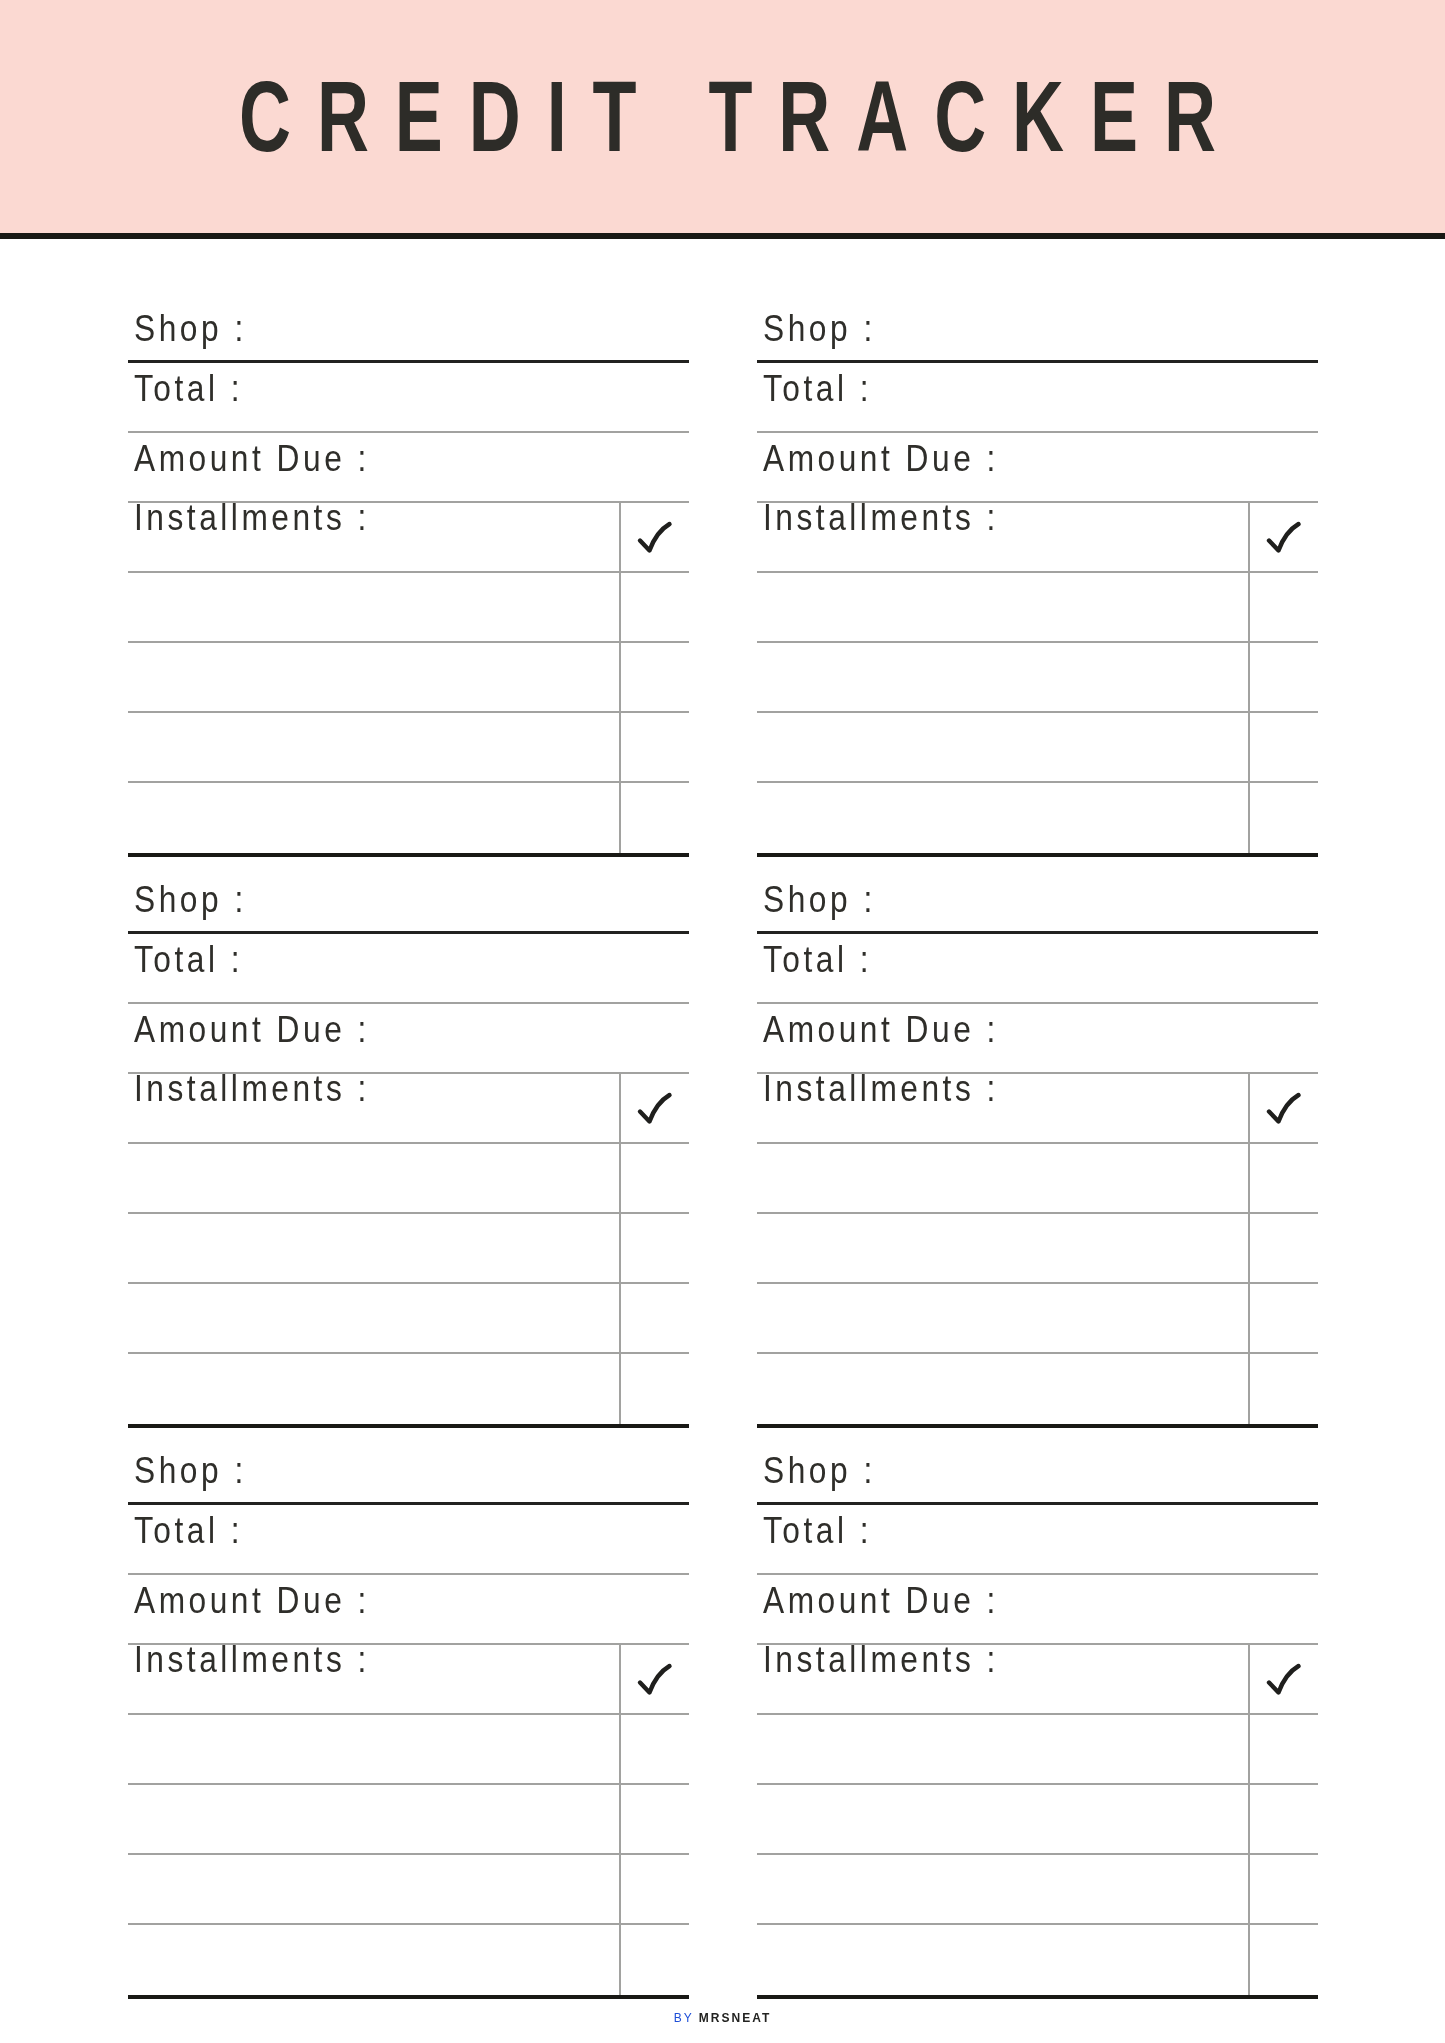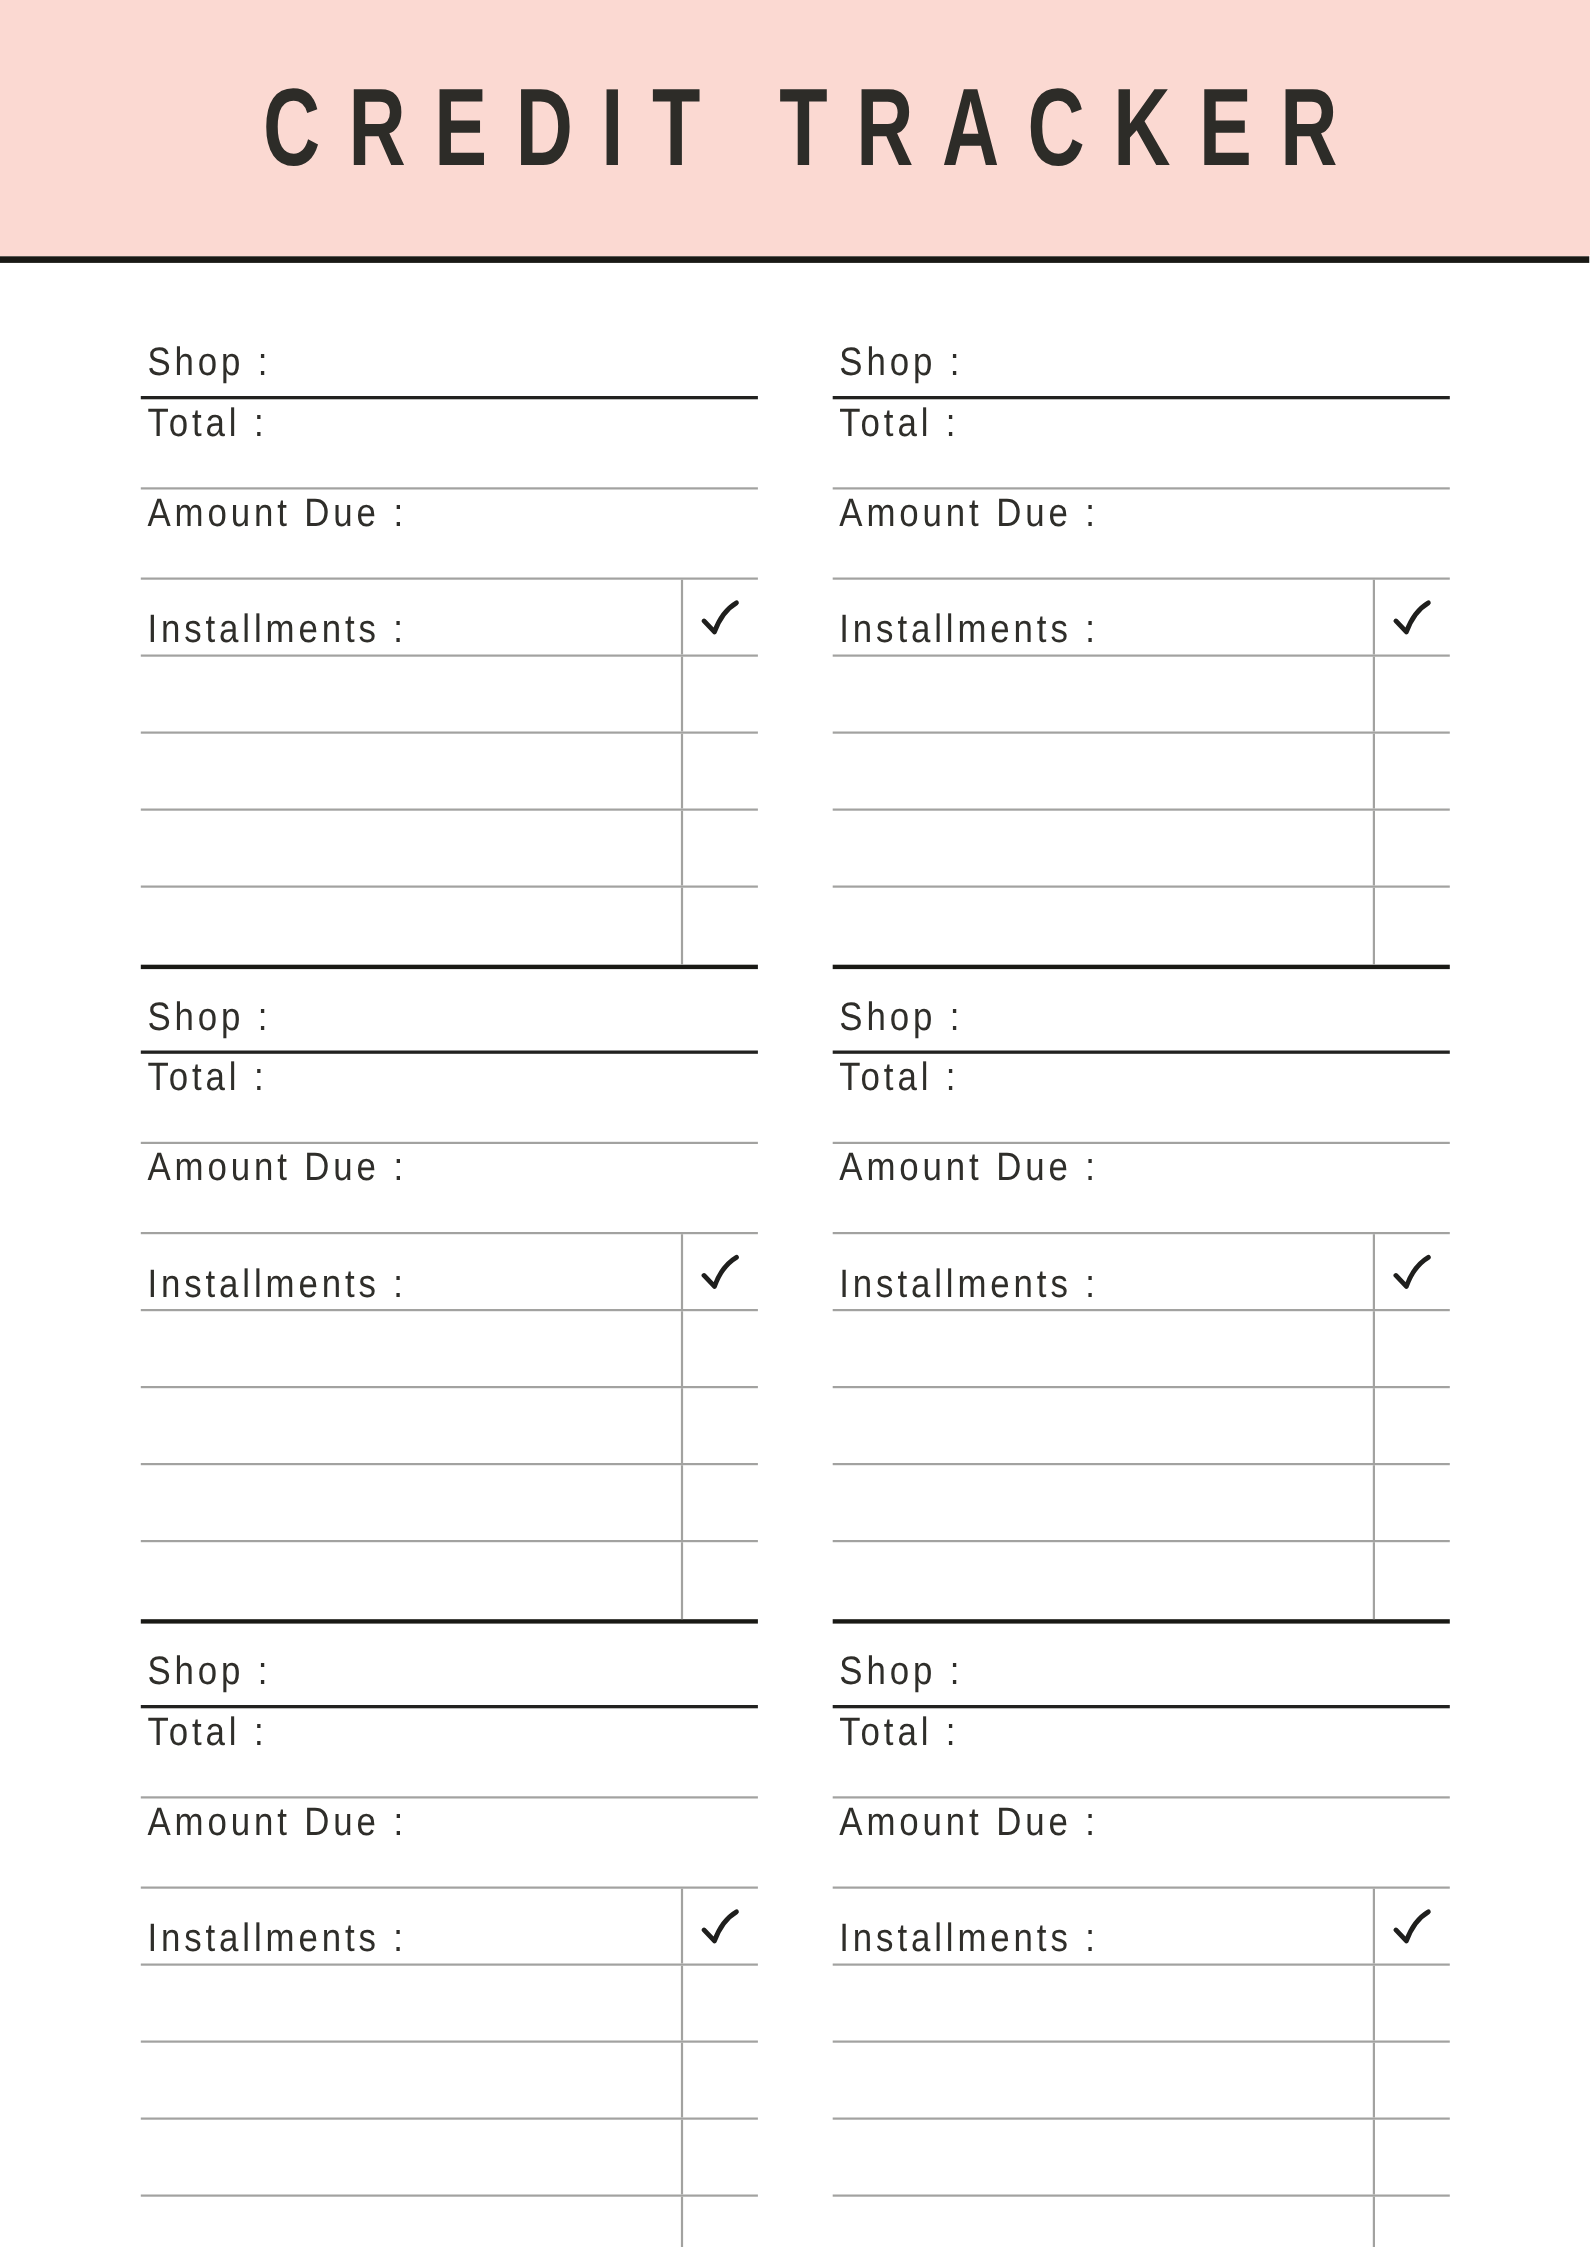--- a/index.html
+++ b/index.html
@@ -59,39 +59,39 @@
   }
 
   .shop-row {
     height: 45px;
     display: flex;
     align-items: flex-end;
     padding: 0 0 10px 6px;
     border-bottom: 3px solid #222220;
   }
   .field-row {
-    height: 82px;
-    display: flex;
-    align-items: flex-start;
+    height: 70px;
+    display: flex;
+    align-items: center;
     padding: 0 0 16px 6px;
     border-bottom: 2px solid #a2a2a0;
   }
 
   .itable { border-bottom: 4px solid #191915; }
   .trow {
     display: flex;
     height: 70px;
     border-bottom: 2px solid #a2a2a0;
   }
   .trow:last-child { border-bottom: none; }
   .cell-main {
     flex: 1;
     display: flex;
     align-items: flex-end;
-    padding: 0 0 2px 6px;
+    padding: 0 0 32px 6px;
   }
   .cell-check {
     width: 70px;
     border-left: 2px solid #a2a2a0;
     display: flex;
     align-items: center;
     justify-content: center;
   }
   .check { width: 37px; height: 34px; }
 

